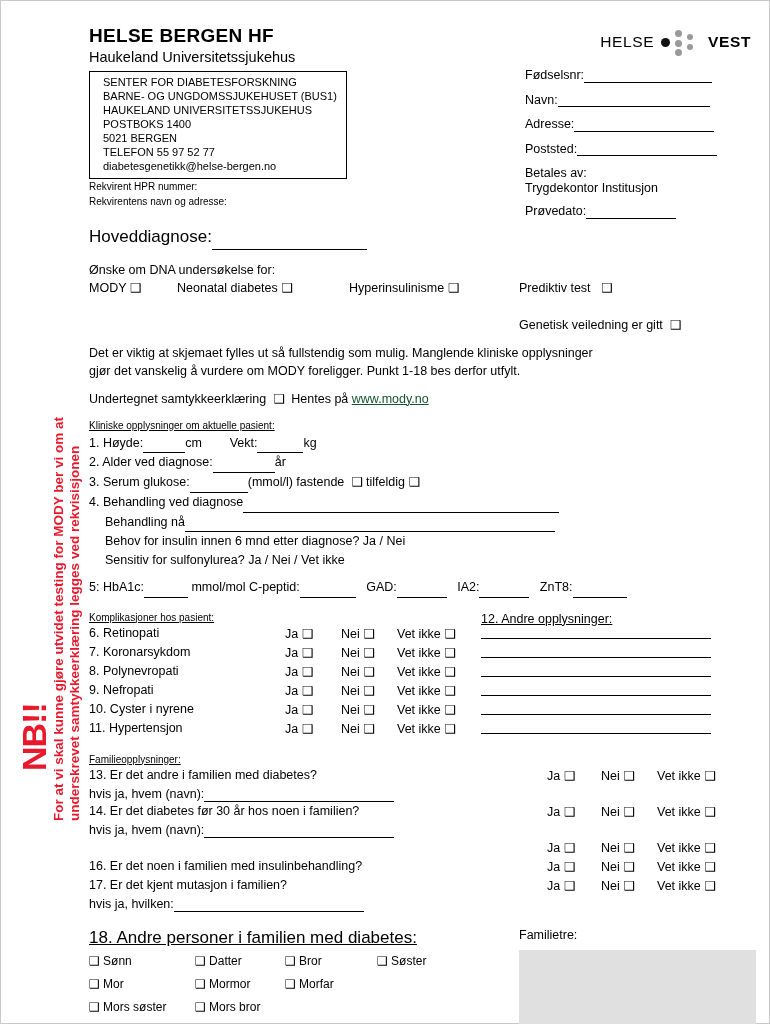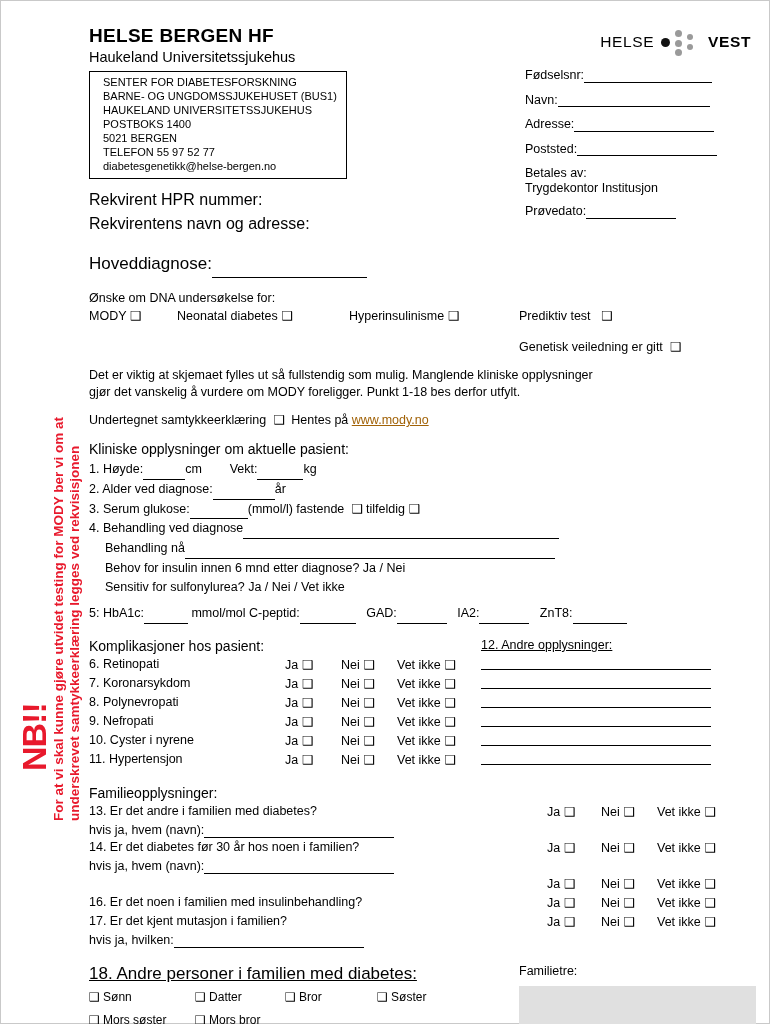--- a/index.html
+++ b/index.html
@@ -87,41 +87,41 @@
   .dots i.d4 { width:6px; height:6px; left:26px; top:5px; }
   .dots i.d5 { width:6px; height:6px; left:26px; top:15px; }
 
   .hdr-fields {
     position:absolute; right:0; top:44px; width:226px;
     font-size:12.5px; line-height:1.0;
   }
   .hdr-fields .row { margin-bottom:11px; white-space:nowrap; }
   .u { border-bottom:1px solid #000; display:inline-block; }
 
-  .rekv { margin-top:9px; font-size:16px; line-height:1.55; }
+  .rekv { font-size:10px; line-height:1.55; }
 
   .sec { margin-top:14px; font-size:12.5px; line-height:1.5; }
 
   .hoved { font-size:17px; }
   .hoved .u { width:155px; }
 
   .dna-title { margin-top:13px; font-size:12.5px; }
   .dna-row { margin-top:3px; font-size:12.5px; position:relative; height:19px; }
   .dna-row span.a { position:absolute; left:0; }
   .dna-row span.b { position:absolute; left:88px; }
   .dna-row span.c { position:absolute; left:260px; }
   .dna-row span.d { position:absolute; left:430px; }
-  .dna-row2 { margin-top:12px; font-size:12.5px; text-align:left; padding-left:430px; }
+  .dna-row2 { margin-top:18px; font-size:12.5px; text-align:left; padding-left:430px; }
 
   .para { margin-top:13px; font-size:12.5px; line-height:1.42; }
   .samtykke { margin-top:10px; font-size:12.5px; }
-  .samtykke a { color:#a16207; }
+  .samtykke a { color:#14532d; }
 
   h3.sub {
-    font-size:14px; font-weight:normal; 
+    font-size:10px; font-weight:normal; text-decoration:underline;
     margin:14px 0 3px 0;
   }
   .lines { font-size:12.5px; line-height:1.5; }
   .lines .ul { border-bottom:1px solid #000; display:inline-block; }
   .kompl-row { position:relative; height:19px; font-size:12.5px; }
   .kompl-row .lbl { position:absolute; left:0; }
   .kompl-row .ja  { position:absolute; left:196px; }
   .kompl-row .nei { position:absolute; left:252px; }
   .kompl-row .vet { position:absolute; left:308px; }
   .kompl-row .ln  { position:absolute; left:392px; width:230px; border-bottom:1px solid #000; height:13px; }
@@ -375,20 +375,25 @@
       <div class="familietre-box"></div>
 
       <div class="rel-grid">
         <div class="rel-row">
           <span class="c1"><span class="cb">❑</span> <span>Sønn</span></span>
           <span class="c2"><span class="cb">❑</span> <span>Datter</span></span>
           <span class="c3"><span class="cb">❑</span> <span>Bror</span></span>
           <span class="c4"><span class="cb">❑</span> <span>Søster</span></span>
         </div>
         <div class="rel-row">
+          <span class="c1"><span class="cb">❑</span> <span>Mor</span></span>
+          <span class="c2"><span class="cb">❑</span> <span>Mormor</span></span>
+          <span class="c3"><span class="cb">❑</span> <span>Morfar</span></span>
+        </div>
+        <div class="rel-row">
           <span class="c1"><span class="cb">❑</span> <span>Mors søster</span></span>
           <span class="c2"><span class="cb">❑</span> <span>Mors bror</span></span>
         </div>
         <div class="rel-row">
           <span class="c1"><span class="cb">❑</span> <span>Far</span></span>
           <span class="c2"><span class="cb">❑</span> <span>Farmor</span></span>
           <span class="c3"><span class="cb">❑</span> <span>Farfar</span></span>
         </div>
 
       </div>

